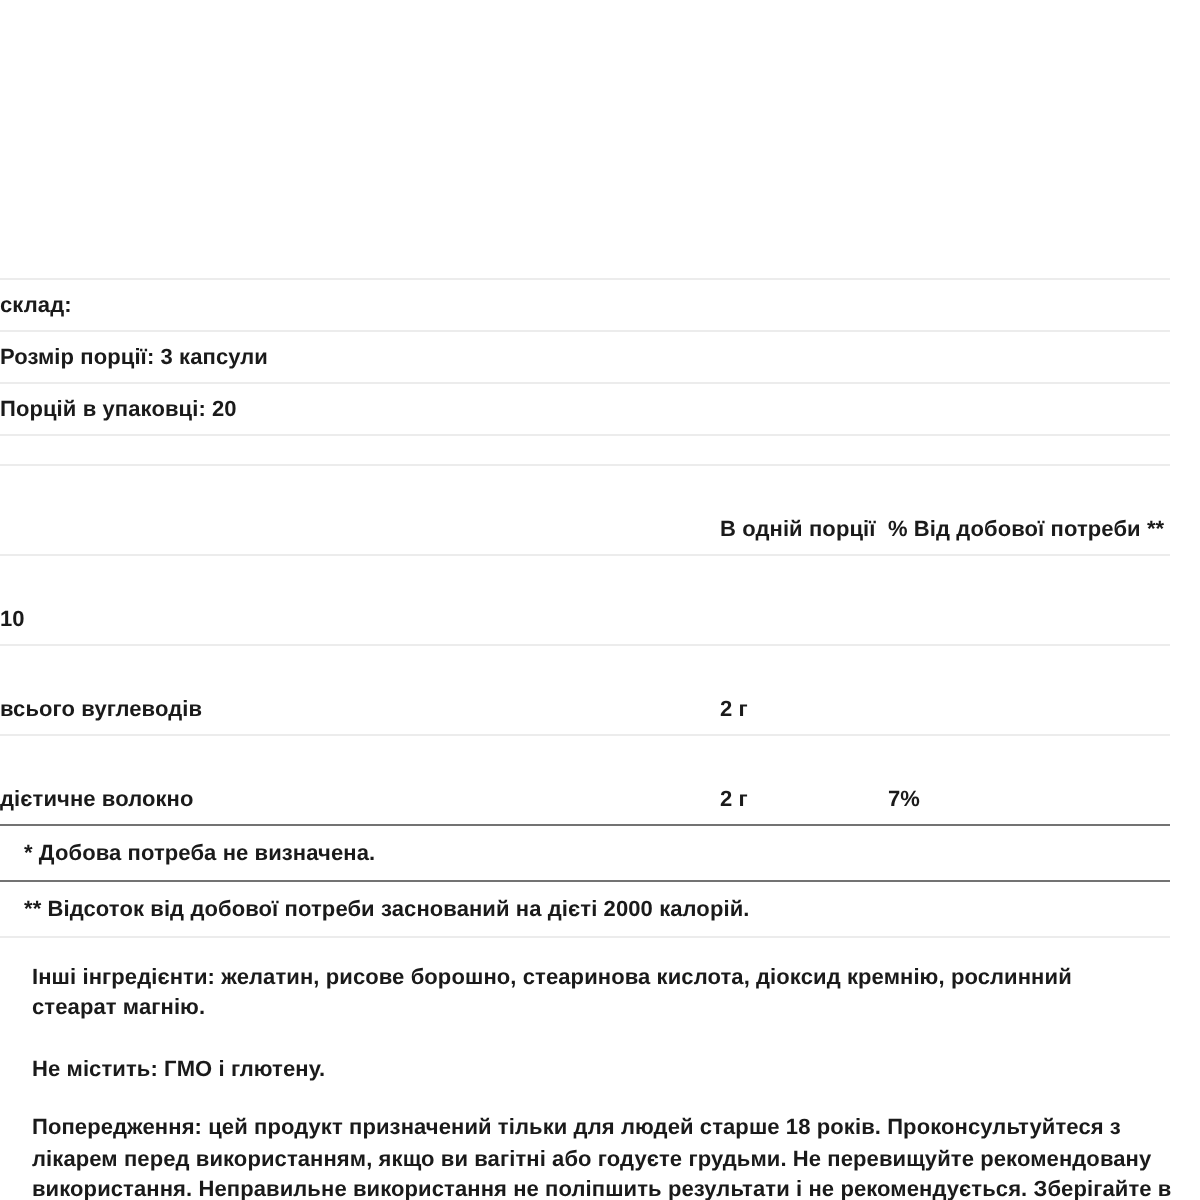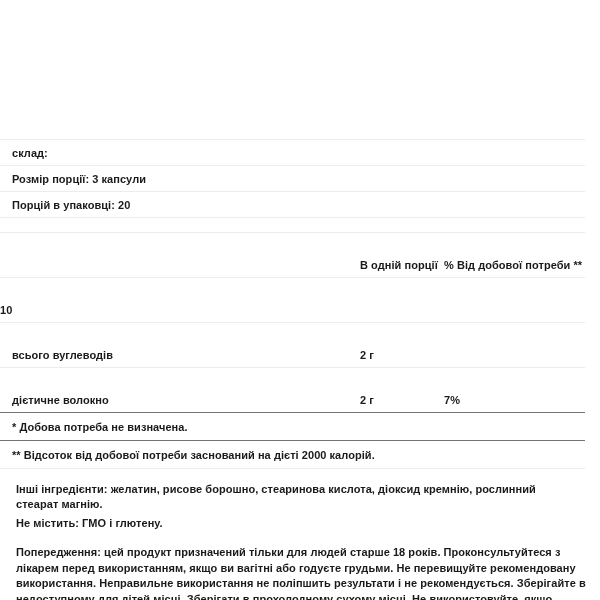--- a/index.html
+++ b/index.html
@@ -36,21 +36,20 @@
     display: flex;
     align-items: baseline;
     border-top: 1px solid #ececec;
     padding: 6px 0 5px 0;
     font-size: 11px;
     line-height: 14px;
     font-weight: bold;
     letter-spacing: 0.05px;
   }
   .row .label {
-    padding-left: 12px;
     flex: 0 0 360px;
     box-sizing: border-box;
     color: #1a1a1a;
   }
   .row .amount {
     flex: 0 0 84px;
     color: #1a1a1a;
     margin-top: 19px;
   }
   .row .dv {
@@ -86,21 +85,21 @@
     padding: 0 14px 0 16px;
     font-size: 11px;
     line-height: 15px;
     font-weight: bold;
     letter-spacing: 0.05px;
   }
   .ingredients {
     margin-top: 13px;
   }
   .contains {
-    margin-top: 4px;
+    margin-top: 16px;
   }
   .warning {
     margin-top: 14px;
     line-height: 15.5px;
     width: 578px;
   }
 </style>
 </head>
 <body>
 

